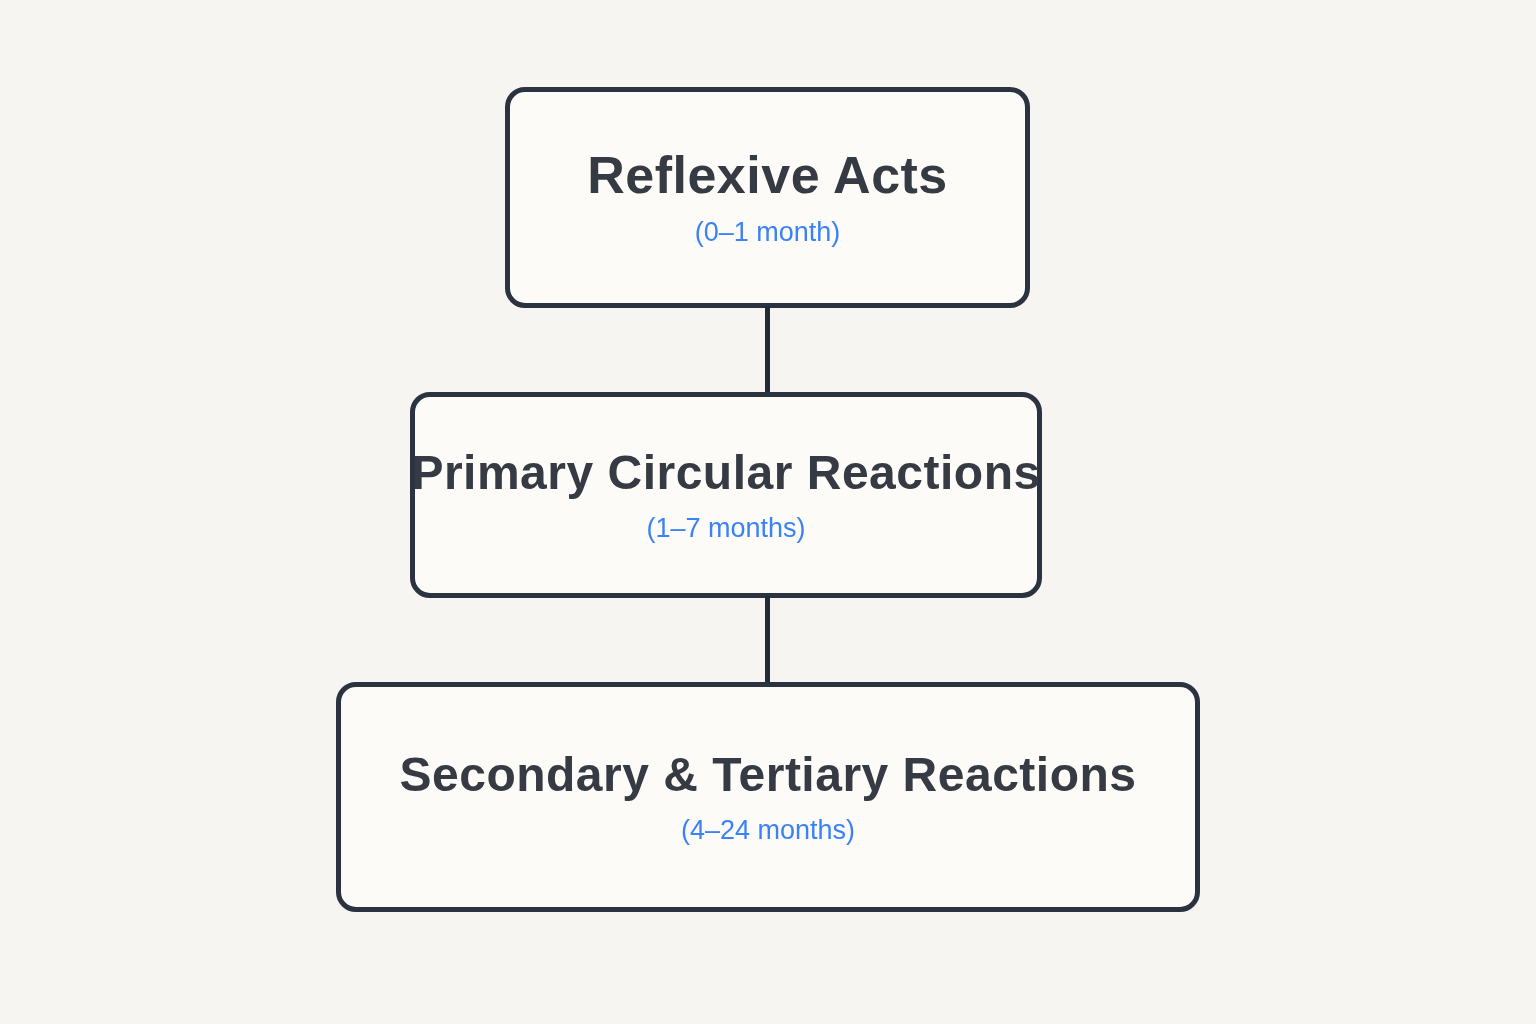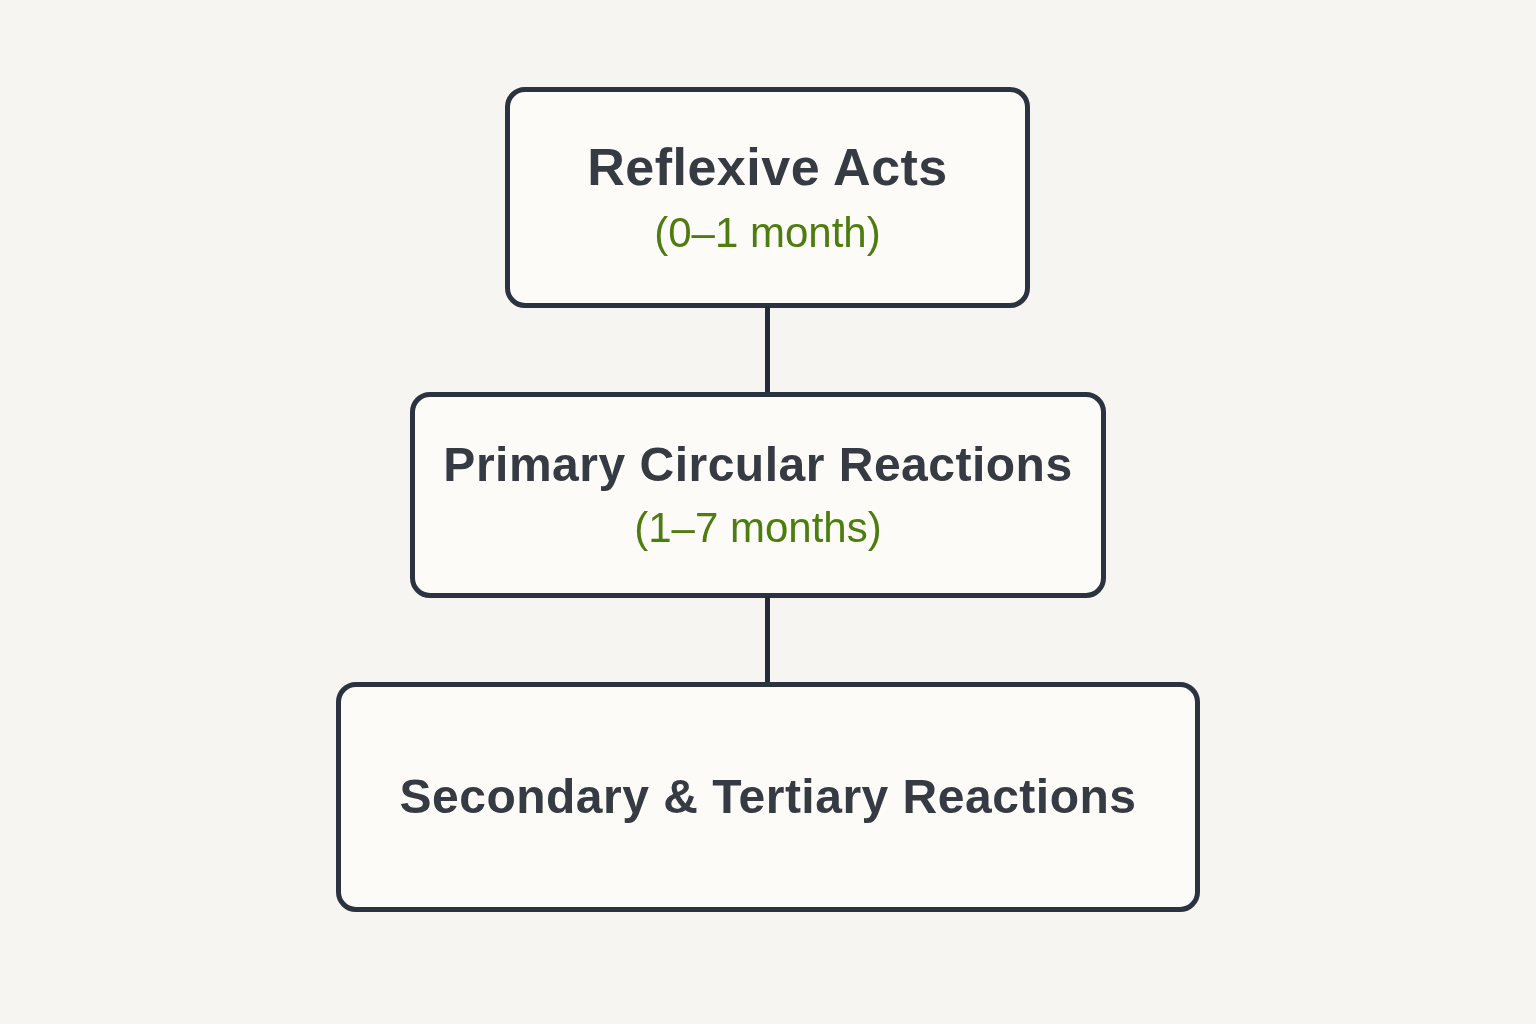--- a/index.html
+++ b/index.html
@@ -33,39 +33,39 @@
   }
   .node-title {
     color: #363b43;
     font-size: 48px;
     font-weight: 700;
     letter-spacing: 0.5px;
     line-height: 1.1;
     white-space: nowrap;
   }
   .node-subtitle {
-    color: #4d7c0f;
-    font-size: 42px;
+    color: #3b82f6;
+    font-size: 27px;
     font-weight: 400;
     line-height: 1.1;
     white-space: nowrap;
   }
   #node-reflexive {
     left: 505px;
     top: 87px;
     width: 525px;
     height: 221px;
   }
   #node-reflexive .node-title {
     font-size: 52px;
   }
   #node-primary {
     left: 410px;
     top: 392px;
-    width: 696px;
+    width: 632px;
     height: 206px;
   }
   #node-secondary {
     left: 336px;
     top: 682px;
     width: 864px;
     height: 230px;
   }
   .connector {
     position: absolute;
@@ -97,15 +97,16 @@
 
   <div class="node" id="node-primary">
     <div class="node-title">Primary Circular Reactions</div>
     <div class="node-subtitle">(1–7 months)</div>
   </div>
 
   <div class="connector" id="connector-2"></div>
 
   <div class="node" id="node-secondary">
     <div class="node-title">Secondary &amp; Tertiary Reactions</div>
+    <div class="node-subtitle">(4–24 months)</div>
   </div>
 
 </div>
 
 </body></html>

